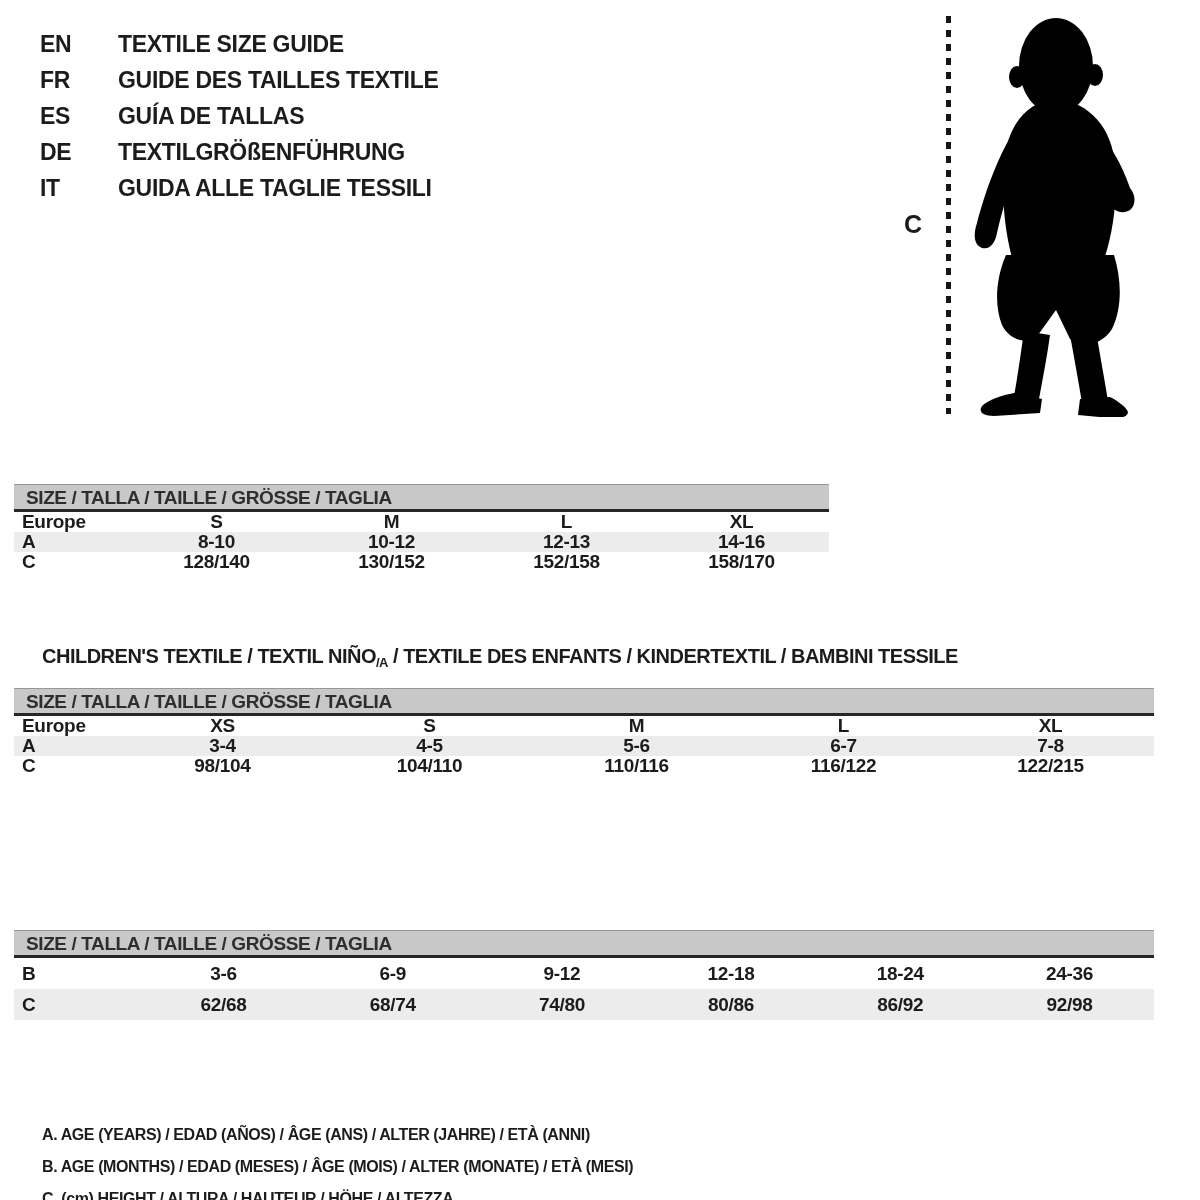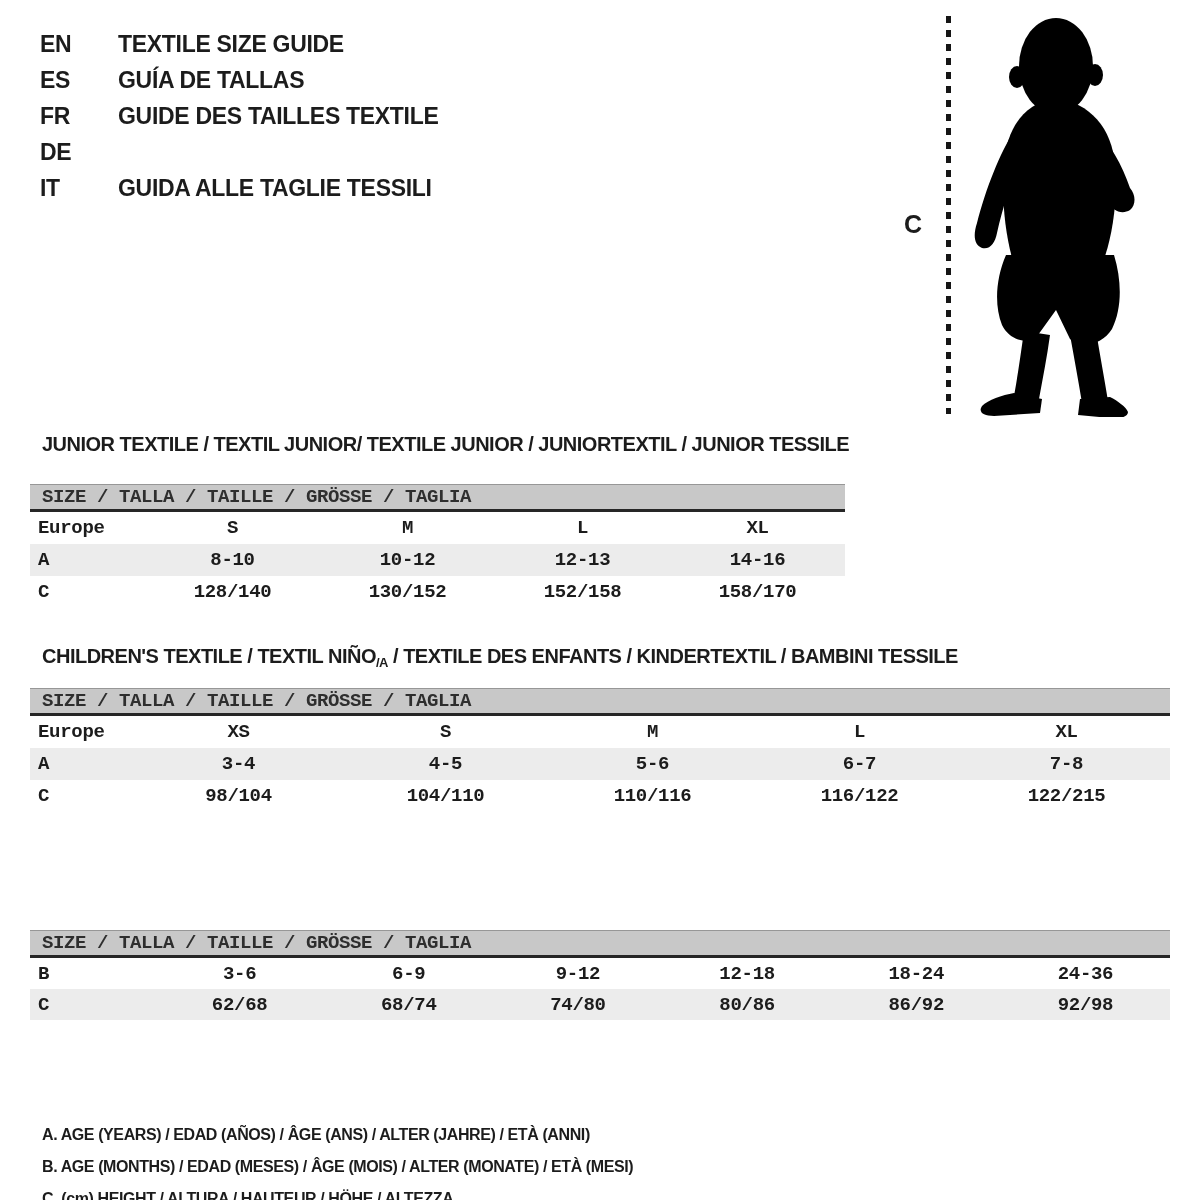--- a/index.html
+++ b/index.html
@@ -25,31 +25,31 @@
   .sil-svg { position:absolute; left:962px; top:13px; }
 
   
   .sec-title { position:absolute; left:42px; font-size:20px; font-weight:700; letter-spacing:-0.5px; white-space:nowrap; }
   .sec1 { top:433px; }
   .sec2 { top:645px; }
   .sec3 { top:843px; line-height:30px; }
   .sub-a { font-size:13px; vertical-align:-4px; }
 
   
-  .table { position:absolute; left:30px;font-family:Liberation Mono, monospace; }
+  .table { position:absolute; left:14px; }
   .t1 { top:484px; width:815px; }
   .t2 { top:688px; width:1140px; }
   .t3 { top:930px; width:1140px; }
   .size-bar {
     height:28px; line-height:25px; background:#c8c8c8;
     border-top:1px solid #979797; border-bottom:3px solid #262626;
     padding-left:12px; font-size:19px; font-weight:700; letter-spacing:-0.4px; color:#2e2e2e;
     white-space:nowrap;
   }
-  .trow { display:flex; align-items:center; height:32px; font-size:19px; font-weight:700; letter-spacing:-0.3px; }
+  .trow { display:flex; align-items:center; height:20px; font-size:19px; font-weight:700; letter-spacing:-0.3px; }
   .t3 .trow { height:31px; }
   .trow.zebra { background:#ececec; }
   .tlabel { padding-left:8px; }
   .t1 .tlabel { width:115px; }
   .t2 .tlabel { width:105px; }
   .t3 .tlabel { width:125px; }
   .tcell { flex:1; text-align:center; }
 
   
   .legend { position:absolute; left:42px; top:1071px; font-size:16px; font-weight:700; letter-spacing:-0.4px; line-height:32px;margin-top:48px; }
@@ -58,29 +58,30 @@
 <body>
 
 <div class="canvas">
 
   <div class="lang-block">
     <div class="lang-row">
       <span class="lang-code">EN</span>
       <span>TEXTILE SIZE GUIDE</span>
     </div>
     <div class="lang-row">
+      <span class="lang-code">FR</span>
+      <span>GUIDE DES TAILLES TEXTILE</span>
+    </div>
+    <div class="lang-row">
       <span class="lang-code">ES</span>
       <span>GUÍA DE TALLAS</span>
     </div>
     <div class="lang-row">
-      <span class="lang-code">FR</span>
-      <span>GUIDE DES TAILLES TEXTILE</span>
-    </div>
-    <div class="lang-row">
       <span class="lang-code">DE</span>
+      <span>TEXTILGRÖßENFÜHRUNG</span>
     </div>
     <div class="lang-row">
       <span class="lang-code">IT</span>
       <span>GUIDA ALLE TAGLIE TESSILI</span>
     </div>
   </div>
 
   <div class="sil-line"></div>
   <div class="c-label">C</div>
   <svg class="sil-svg" width="178" height="404" viewBox="0 0 178 404">
@@ -92,21 +93,20 @@
       <path d="M52,118 C38,140 24,175 15,210 C11,222 12,232 20,235 C28,237 33,230 35,220 C42,190 52,158 62,135 Z"></path>
       <path d="M132,115 C148,130 160,152 168,175 C174,182 174,192 168,197 C160,202 150,198 146,188 C140,170 132,150 124,135 Z"></path>
       <path d="M44,242 C34,265 32,292 40,312 C48,328 66,332 76,322 L94,297 L108,326 C120,336 140,332 150,316 C160,296 160,268 152,242 Z"></path>
       <path d="M62,318 L88,322 C85,344 81,364 77,386 L52,383 C56,361 59,339 62,318 Z"></path>
       <path d="M108,322 L134,318 C138,342 142,364 146,388 L120,390 C116,366 112,344 108,322 Z"></path>
       <path d="M52,380 C40,382 26,387 20,393 C16,399 21,403 32,403 L78,400 L80,386 Z"></path>
       <path d="M118,386 L148,384 C156,388 164,394 166,399 C166,404 158,406 148,405 L116,402 Z"></path>
     </g>
   </svg>
 
-  <div class="sec-title sec1">JUNIOR TEXTILE / TEXTIL JUNIOR/ TEXTILE JUNIOR / JUNIORTEXTIL / JUNIOR TESSILE</div>
   <div class="table t1">
     <div class="size-bar">SIZE / TALLA / TAILLE / GRÖSSE / TAGLIA</div>
     <div class="trow">
       <div class="tlabel">Europe</div>
       <div class="tcell">S</div>
       <div class="tcell">M</div>
       <div class="tcell">L</div>
       <div class="tcell">XL</div>
     </div>
     <div class="trow zebra">

